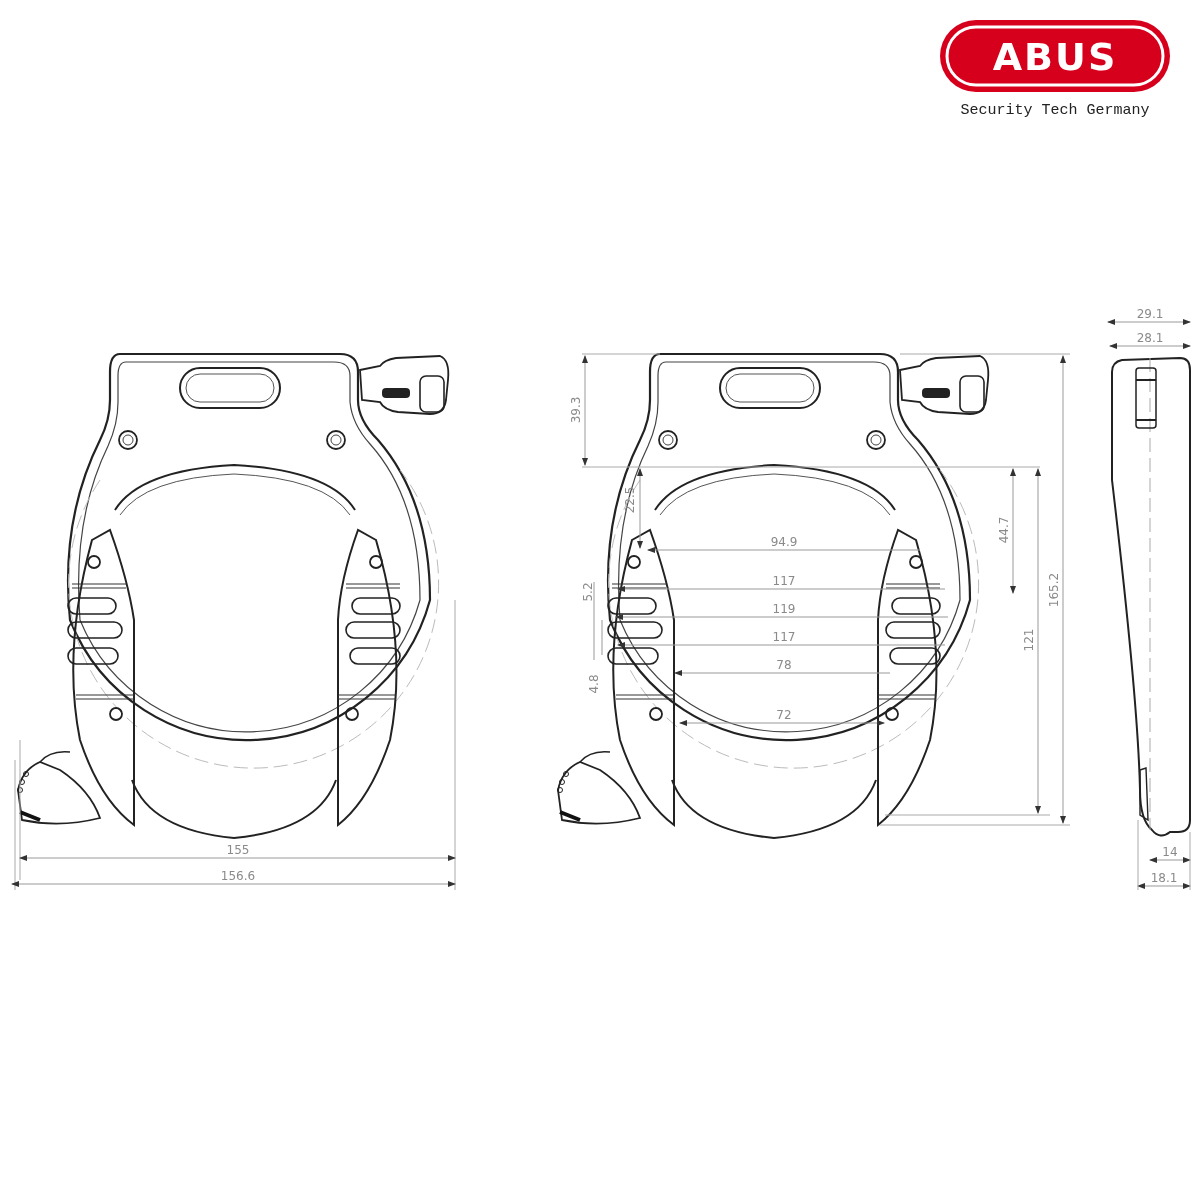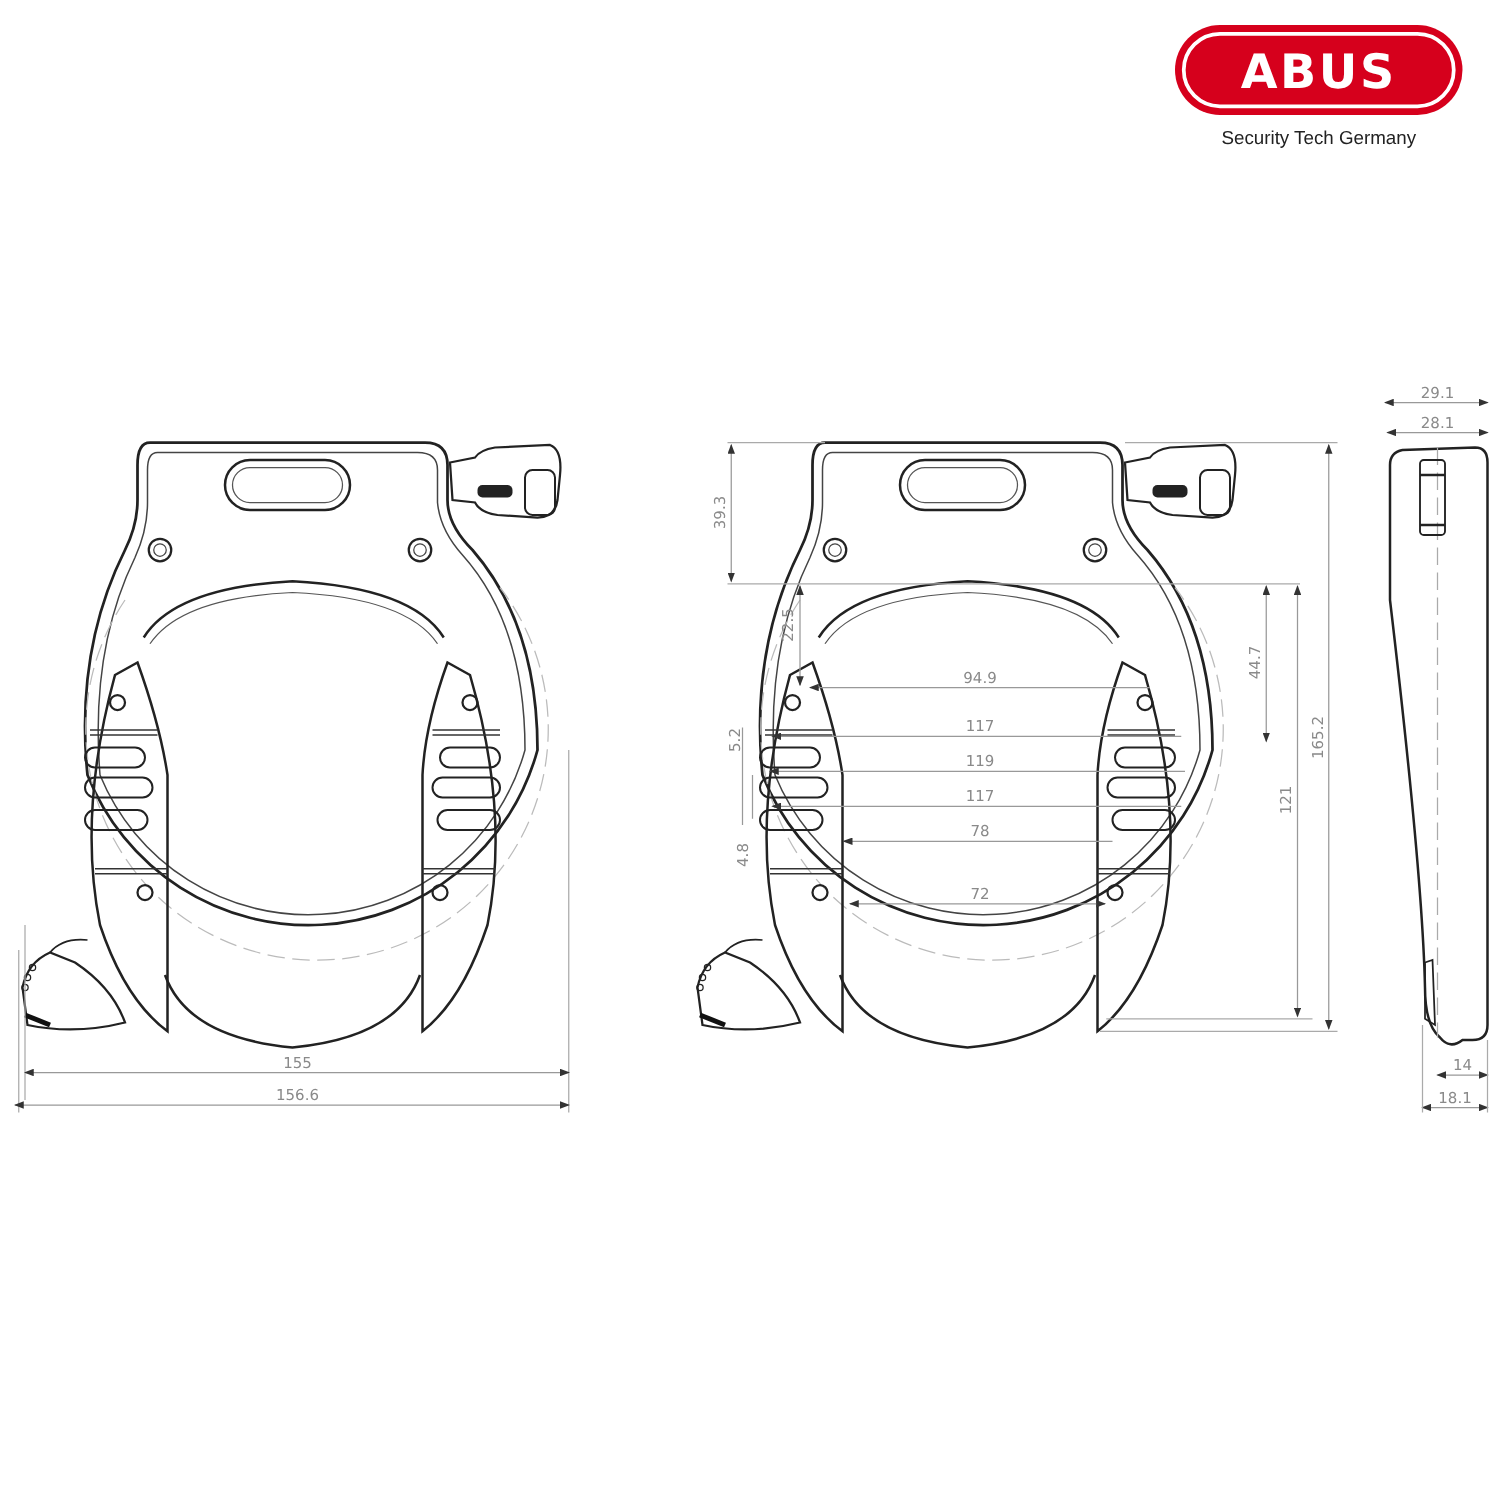--- a/index.html
+++ b/index.html
@@ -1,18 +1,18 @@
 <!DOCTYPE html>
 <html><head>
 <meta charset="utf-8">
 <style>
   html,body{margin:0;padding:0;background:#ffffff;}
   body{width:1200px;height:1200px;position:relative;overflow:hidden;font-family:"DejaVu Sans",sans-serif;}
   .logo{position:absolute;left:938px;top:18px;width:234px;height:76px;}
-  .tagline{position:absolute;left:938px;top:102px;width:234px;text-align:center;font-family:Liberation Sans, sans-serif;font-size:15px;color:#222;}
+  .tagline{position:absolute;left:938px;top:102px;width:234px;text-align:center;font-family:Liberation Mono, monospace;font-size:15px;color:#222;}
   svg.drawing{position:absolute;left:0;top:0;}
   .dim{font-family:"DejaVu Sans",sans-serif;font-size:12px;fill:#8a8a8a;}
 </style>
 </head>
 <body>
 
 <svg class="logo" viewBox="0 0 234 76">
   <rect x="2" y="2" width="230" height="72" rx="36" ry="36" fill="#d6001c"></rect>
   <rect x="9" y="9" width="216" height="58" rx="29" ry="29" fill="none" stroke="#ffffff" stroke-width="3"></rect>
   <text x="117" y="52" text-anchor="middle" fill="#ffffff" font-family="DejaVu Sans, sans-serif" font-weight="bold" font-size="38" letter-spacing="2">ABUS</text>

